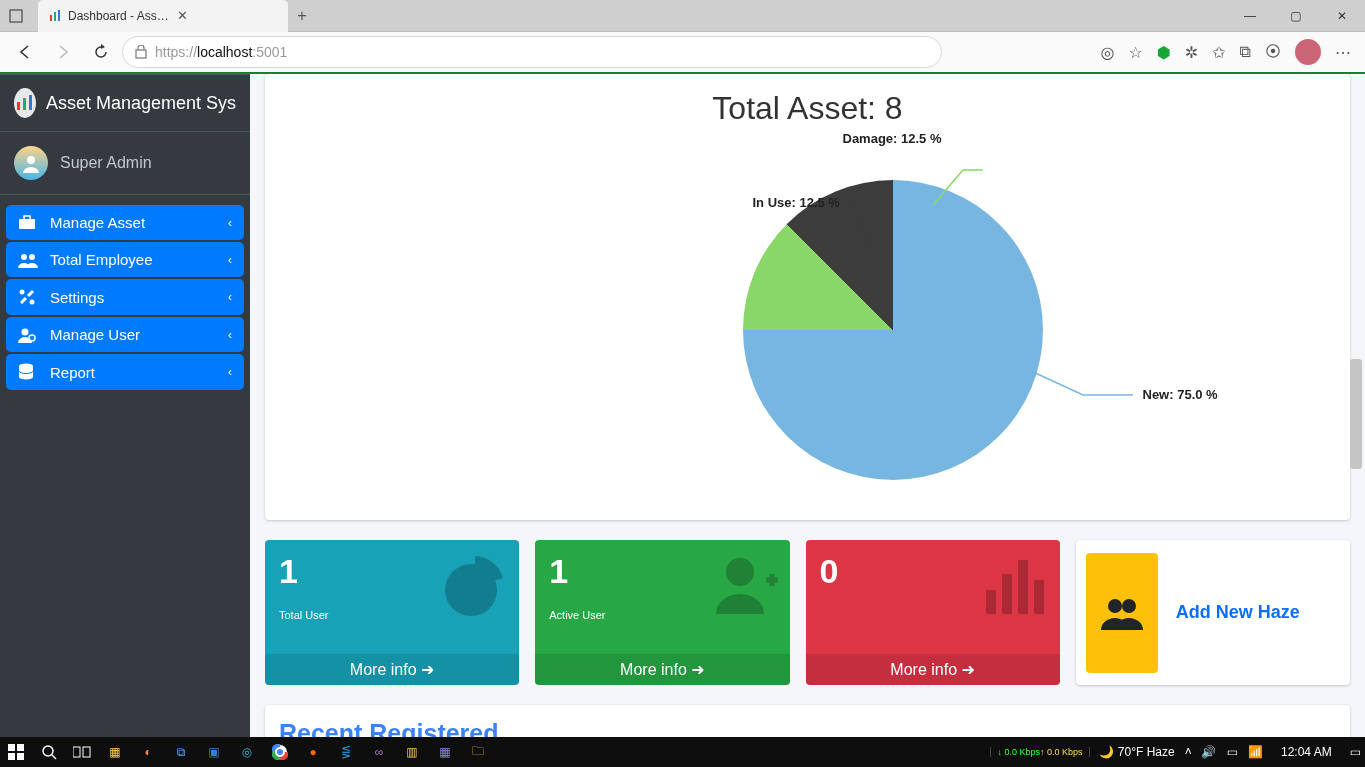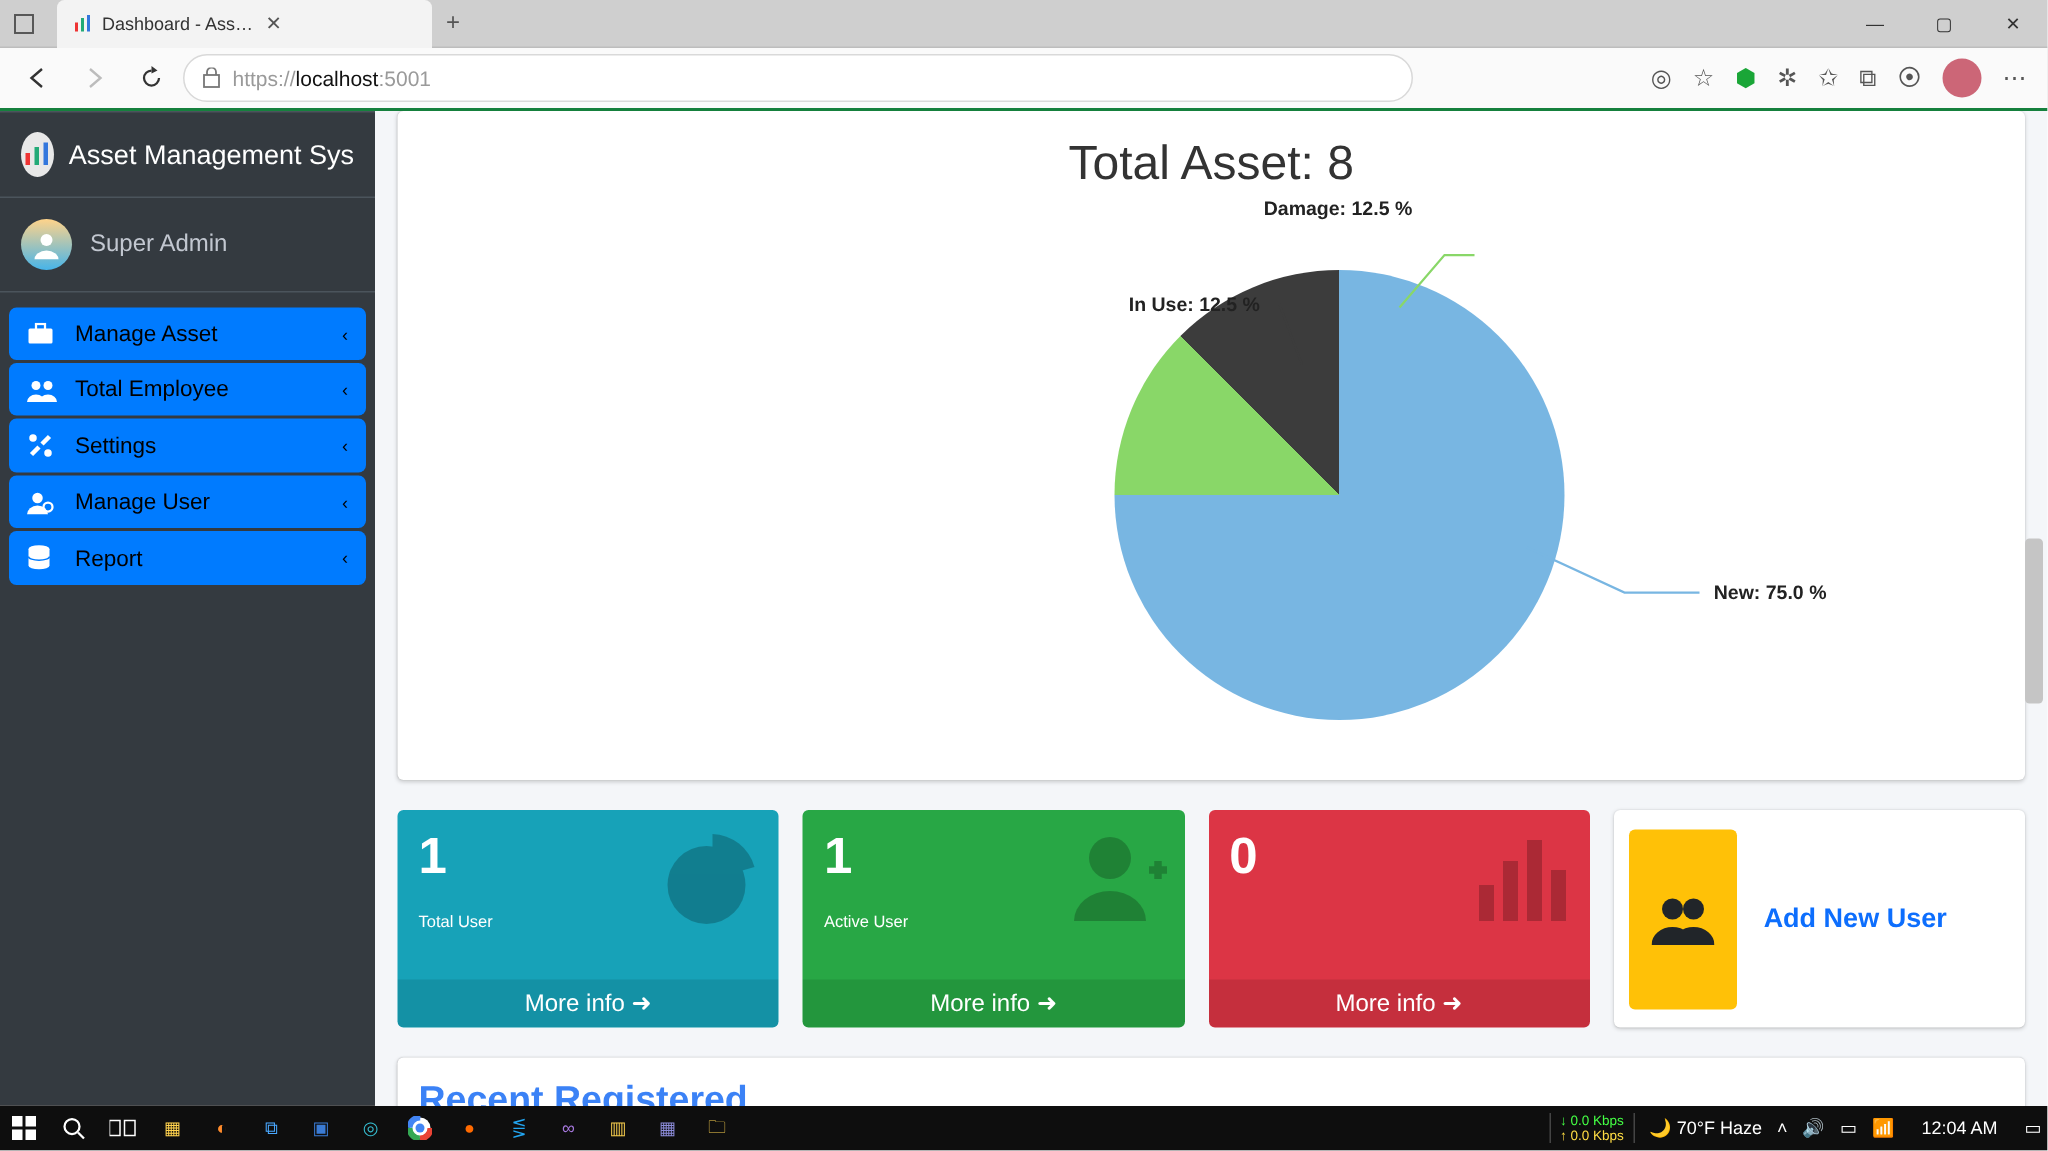--- a/index.html
+++ b/index.html
@@ -34,21 +34,21 @@
   
   .app { flex:1; display:flex; min-height:0; }
 
   
   .sidebar { width:250px; background:#343a40; color:#c2c7d0; display:flex; flex-direction:column; }
   .brand { height:58px; display:flex; align-items:center; gap:10px; padding:0 14px; border-top:1px solid #4b545c; border-bottom:1px solid #4b545c; font-size:18px; color:#fff; white-space:nowrap; overflow:hidden; }
   .brand-logo { width:30px; height:30px; border-radius:50%; background:#e8e8e8; display:flex; align-items:center; justify-content:center; }
   .user-block { display:flex; align-items:center; gap:12px; padding:14px; border-bottom:1px solid #4b545c; }
   .user-avatar { width:34px; height:34px; border-radius:50%; background:linear-gradient(#ffd38a,#47b4e9); display:flex; align-items:center; justify-content:center; }
   .nav { padding:10px 6px; display:flex; flex-direction:column; gap:2px; }
-  .nav-item { background:#007bff; color:#000000; border-radius:5px; padding:9px 12px; display:flex; align-items:center; font-size:15px; position:relative; }
+  .nav-item { background:#007bff; color:#ffffff; border-radius:5px; padding:9px 12px; display:flex; align-items:center; font-size:15px; position:relative; }
   .nav-item .ico { width:24px; margin-right:8px; display:inline-flex; }
   .nav-item .chev { position:absolute; right:12px; font-size:12px; }
 
   
   .main { flex:1; background:#f4f6f9; overflow-y:auto; position:relative; }
   .card { background:#fff; margin:0 15px 20px 15px; border-radius:4px; box-shadow:0 0 1px rgba(0,0,0,.12), 0 1px 3px rgba(0,0,0,.18); padding:12px 0 25px 0; position:relative;}
   .chart-title { text-align:center; font-size:32px; color:#333; margin:4px 0 8px 0; font-weight:400; }
 
   .pie-wrap { position:relative; width:650px; height:360px; margin:0 auto; }
   .pie { position:absolute; left:260px; top:45px; width:300px; height:300px; border-radius:50%; }
@@ -76,21 +76,21 @@
   
   .vscroll { position:absolute; right:2px; top:0; width:14px; height:100%; }
   .vscroll-thumb { position:absolute; right:1px; top:285px; width:12px; height:110px; background:#c5c5c5; border-radius:3px;}
 
   
   .taskbar { height:30px; background:#0e0e0e; display:flex; align-items:center; color:#fff; font-size:12px; padding:0 4px; }
   .taskbar .tleft { display:flex; align-items:center; gap:9px; }
   .taskbar .ticon { width:24px; height:24px; display:flex; align-items:center; justify-content:center; }
   .taskbar .spacer { flex:1; }
   .taskbar .tright { display:flex; align-items:center; gap:10px; }
-  .net-box { display:flex; flex-direction:column; font-size:9px; line-height:10px; padding:0 6px; border-right:1px solid #444; border-left:1px solid #444;}
+  .net-box { display:flex; flex-direction:row; font-size:9px; line-height:10px; padding:0 6px; border-right:1px solid #444; border-left:1px solid #444;}
   .net-down { color:#44ff44; }
   .net-up { color:#ffdd44; }
   .clock { font-size:12px; padding:0 8px;}
 
   
   svg { display:block; }
 </style>
 </head>
 <body>
 
@@ -312,21 +312,21 @@
       </div>
 
       <div class="add-box">
         <div class="add-icon-box">
           <svg width="42" height="34">
               <circle cx="14" cy="10" r="7" fill="#212529"></circle>
               <circle cx="28" cy="10" r="7" fill="#212529"></circle>
               <path d="M0 34 a14 12 0 0 1 28 0 M14 34 a14 12 0 0 1 28 0" fill="#212529"></path>
             </svg>
         </div>
-        <div class="add-label">Add New User</div>
+        <div class="add-label">Add New Haze</div>
       </div>
     </div>
 
     <div class="section-title-wrap">
       <div class="section-title">Recent Registered</div>
     </div>
 
     <div class="vscroll">
       <div class="vscroll-thumb"></div>
     </div>

